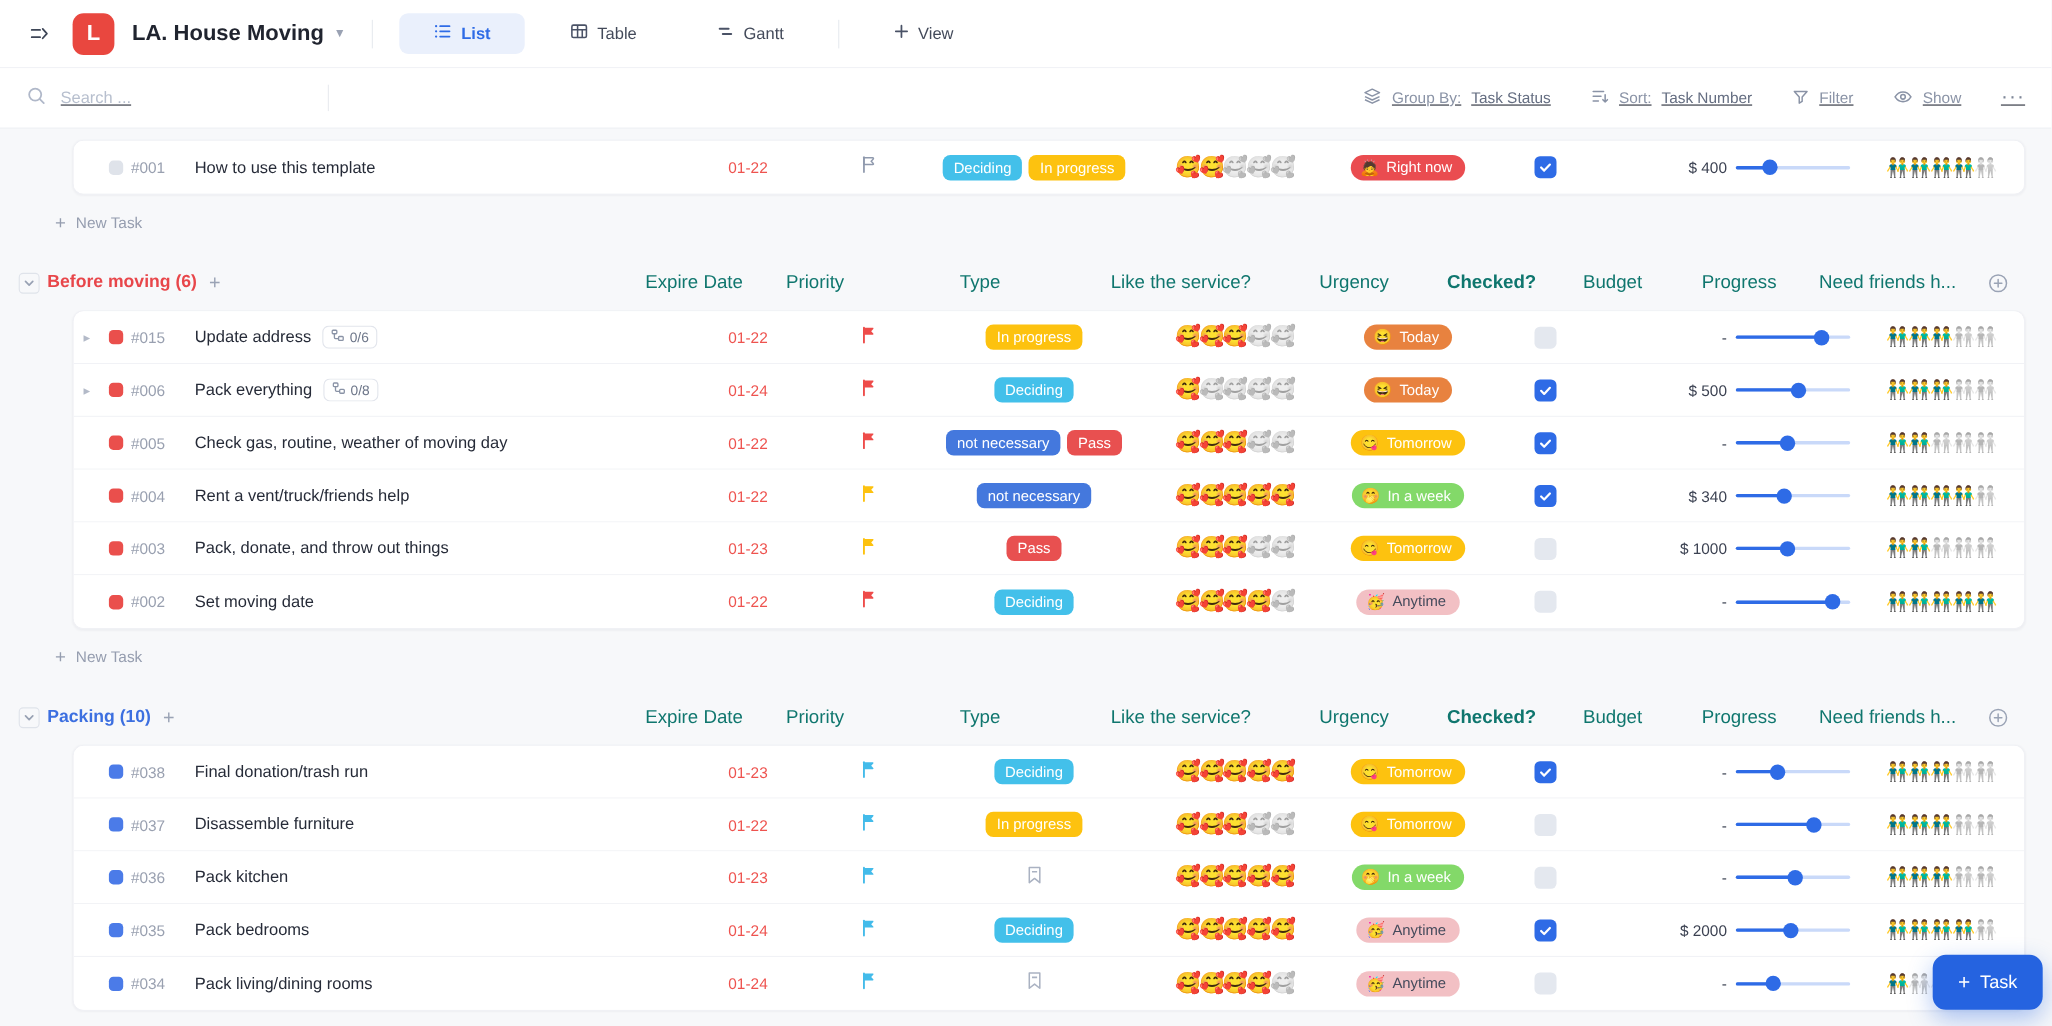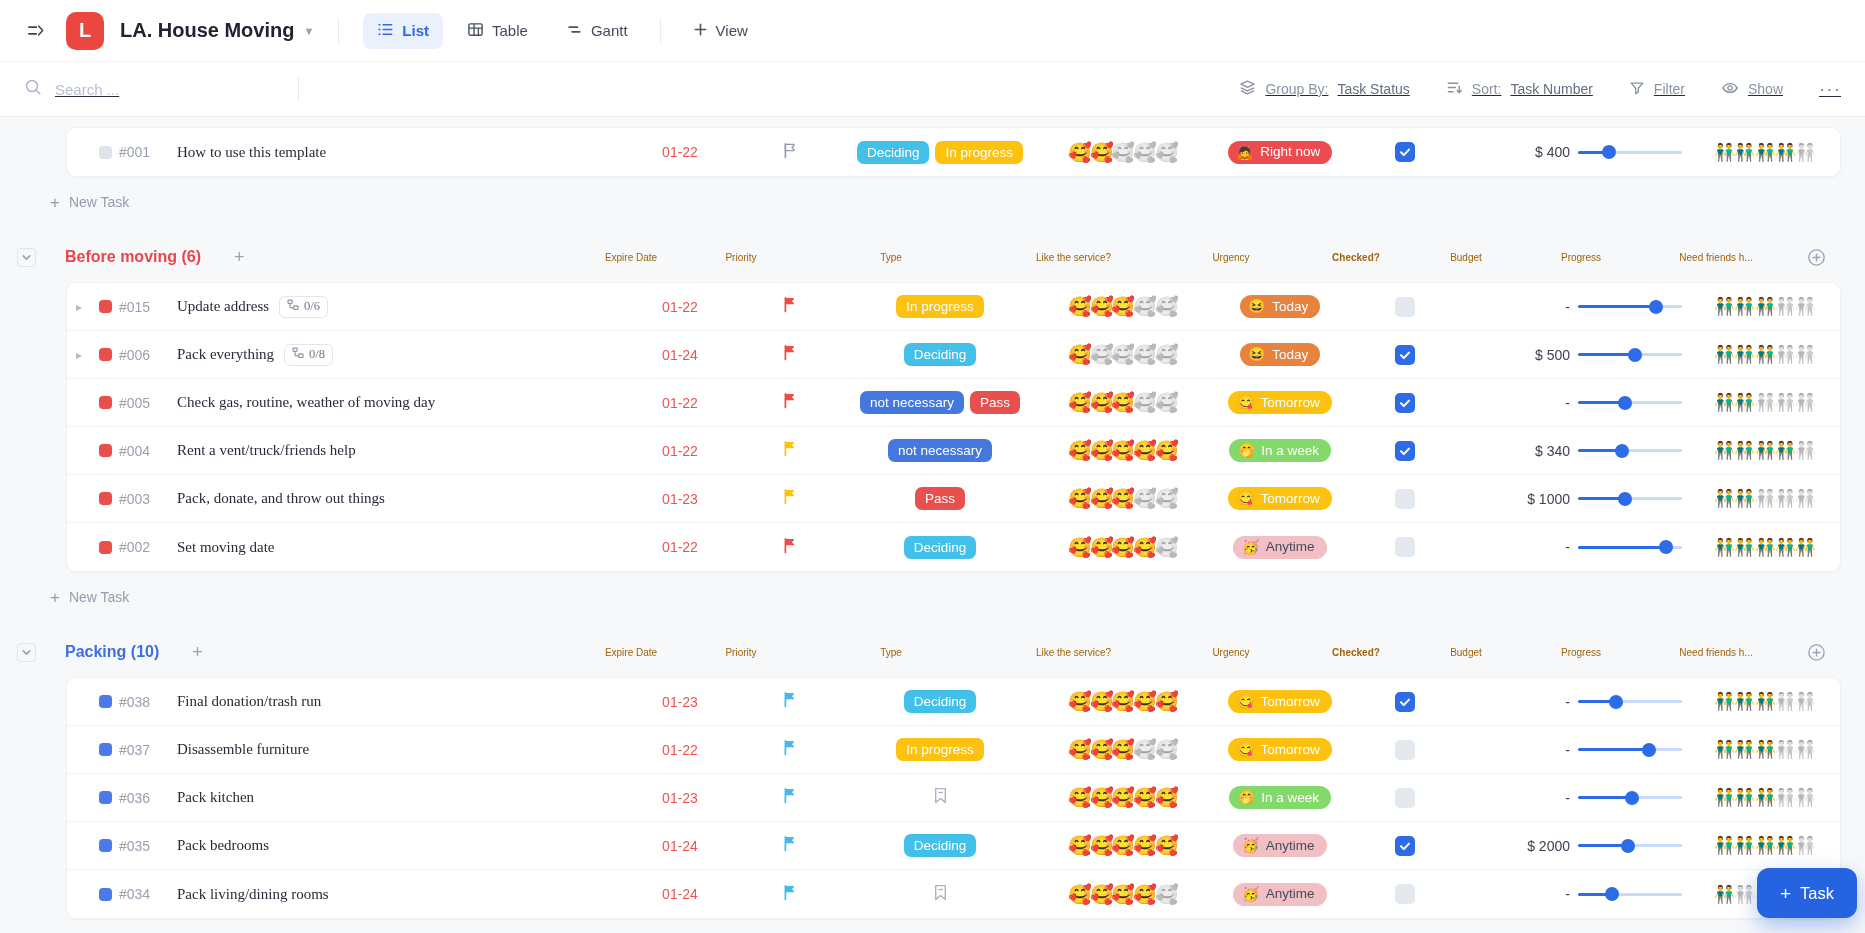--- a/index.html
+++ b/index.html
@@ -11,21 +11,21 @@
     color:#262b38;
   }
   
   .topbar{height:62px;background:#fff;display:flex;align-items:center;padding:0 18px;border-bottom:1px solid #f0f1f5;}
   .icon-btn{display:flex;align-items:center;justify-content:center;width:34px;height:34px;color:#3e4657;cursor:pointer;}
   .logo{width:38px;height:38px;border-radius:10px;background:#e9473f;color:#fff;font-weight:700;font-size:20px;display:flex;align-items:center;justify-content:center;margin:0 16px 0 14px;}
   .wtitle{font-size:20px;font-weight:700;color:#20242f;}
   .tcaret{color:#9aa2b3;font-size:11px;margin-left:9px;}
   .vdiv{width:1px;height:26px;background:#e7eaef;margin:0 24px;}
   .tabs{display:flex;align-items:center;gap:10px;}
-  .tab{display:flex;align-items:center;gap:8px;padding:8px 14px;border-radius:8px;font-size:15px;color:#434a5a;cursor:pointer;white-space:nowrap;}
+  .tab{display:flex;align-items:center;gap:8px;padding:8px 31px;border-radius:8px;font-size:15px;color:#434a5a;cursor:pointer;white-space:nowrap;}
   .tab.active{background:#eaf0fc;color:#2e6be6;font-weight:700;}
   
   .toolbar{height:55px;background:#fff;display:flex;align-items:center;border-bottom:1px solid #eceef2;padding:0 24px;text-decoration:underline;}
   .search{display:flex;align-items:center;gap:11px;color:#b7bfce;}
   .search input{border:none;outline:none;font-size:15px;color:#49506a;width:215px;background:transparent;}
   .search input::placeholder{color:#b7bfce;}
   .vdiv2{width:1px;height:24px;background:#e8eaef;margin-left:30px;}
   .tb-right{margin-left:auto;display:flex;align-items:center;gap:36px;color:#7d8697;font-size:14px;}
   .tb-item{display:flex;align-items:center;gap:9px;cursor:pointer;white-space:nowrap;}
   .tb-label{color:#8a93a6;}
@@ -33,21 +33,21 @@
   .tb-dots{font-size:19px;color:#7d8697;letter-spacing:1px;cursor:pointer;}
   
   .content{padding:10px 24px 0 24px;}
   .card{background:#fff;border-radius:10px;margin-left:42px;border:1px solid #f0f1f5;box-shadow:0 1px 2px rgba(25,32,56,.04);overflow:hidden;}
   .trow{display:flex;align-items:center;height:48px;border-bottom:1px solid #f1f2f6;background:#fff;}
   .trow:last-child{border-bottom:none;}
   .c-caret{width:24px;display:flex;justify-content:center;color:#b3bac8;font-size:12px;}
   .c-status{width:28px;display:flex;justify-content:center;}
   .status-sq{width:13px;height:13px;border-radius:4px;}
   .c-id{width:58px;font-size:14px;color:#99a0b0;}
-  .c-title{flex:1;display:flex;align-items:center;gap:10px;font-size:15px;color:#262b38;overflow:hidden;white-space:nowrap;font-family:Liberation Serif, serif;}
+  .c-title{flex:1;display:flex;align-items:center;gap:10px;font-size:15px;color:#262b38;overflow:hidden;white-space:nowrap;}
   .sub-pill{display:flex;align-items:center;gap:5px;border:1px solid #e2e5ec;border-radius:6px;padding:2px 7px;font-size:12.5px;color:#6d7689;}
   .cw-date{width:110px;} .cw-prio{width:110px;} .cw-type{width:190px;} .cw-emoji{width:175px;}
   .cw-urg{width:140px;} .cw-chk{width:110px;font-weight:bold;} .cw-budget{width:110px;} .cw-prog{width:120px;}
   .cw-friends{width:150px;} .cw-end{width:50px;}
   .c-date{text-align:center;font-size:14px;color:#ee534f;}
   .c-prio{display:flex;justify-content:center;}
   .c-type{display:flex;justify-content:center;align-items:center;gap:6px;}
   .badge{padding:4px 10px;border-radius:7px;font-size:13.5px;color:#fff;white-space:nowrap;}
   .c-emoji{text-align:center;font-size:19px;letter-spacing:-2px;white-space:nowrap;line-height:1;}
   .em{display:inline-block;}
@@ -60,25 +60,25 @@
   .chk.on{background:#2e6be6;}
   .c-budget{text-align:right;font-size:14px;color:#3c4252;}
   .c-prog{display:flex;justify-content:center;}
   .slider{position:relative;width:104px;height:14px;cursor:pointer;}
   .slider .track{position:absolute;top:5.5px;left:0;right:0;height:3px;background:#c9d9f9;border-radius:2px;}
   .slider .fill{position:absolute;top:5.5px;left:0;height:3px;background:#2e6be6;border-radius:2px;}
   .slider .knob{position:absolute;top:0;width:14px;height:14px;border-radius:50%;background:#2e6be6;}
   .c-friends{text-align:center;font-size:17px;letter-spacing:-1px;white-space:nowrap;line-height:1;}
   
   .ghrow{display:flex;align-items:center;margin:24px 0 10px -7px;height:30px;}
-  .gh-left{width:559px;display:flex;align-items:center;gap:29px;}
+  .gh-left{width:559px;display:flex;align-items:center;gap:7px;}
   .gh-box{width:19px;height:19px;border:1px solid #dfe3ea;border-radius:4px;display:flex;align-items:center;justify-content:center;cursor:pointer;flex:none;}
   .gh-title{font-size:16px;font-weight:700;white-space:nowrap;}
   .gh-plus{color:#9aa3b5;font-size:18px;margin-left:4px;cursor:pointer;line-height:1;}
-  .col-label{font-size:10px;color:#a16207;text-align:center;white-space:nowrap;overflow:hidden;}
+  .col-label{font-size:17px;color:#0f766e;text-align:center;white-space:nowrap;overflow:hidden;}
   .gh-end{display:flex;justify-content:center;cursor:pointer;}
   
   .newtask{display:flex;align-items:center;gap:9px;color:#959daf;font-size:14px;margin:9px 0 2px 26px;height:32px;cursor:pointer;}
   .newtask .np{font-size:17px;line-height:1;}
   
   .fab{position:fixed;right:8px;bottom:15px;width:100px;height:50px;background:#2563e0;color:#fff;border:none;border-radius:12px;font-size:16.5px;font-family:"Liberation Sans",sans-serif;display:flex;align-items:center;justify-content:center;gap:9px;box-shadow:0 8px 22px rgba(37,99,224,.38);cursor:pointer;}
   .fab .fp{font-size:19px;font-weight:400;line-height:1;}
 </style>
 </head>
 <body>

